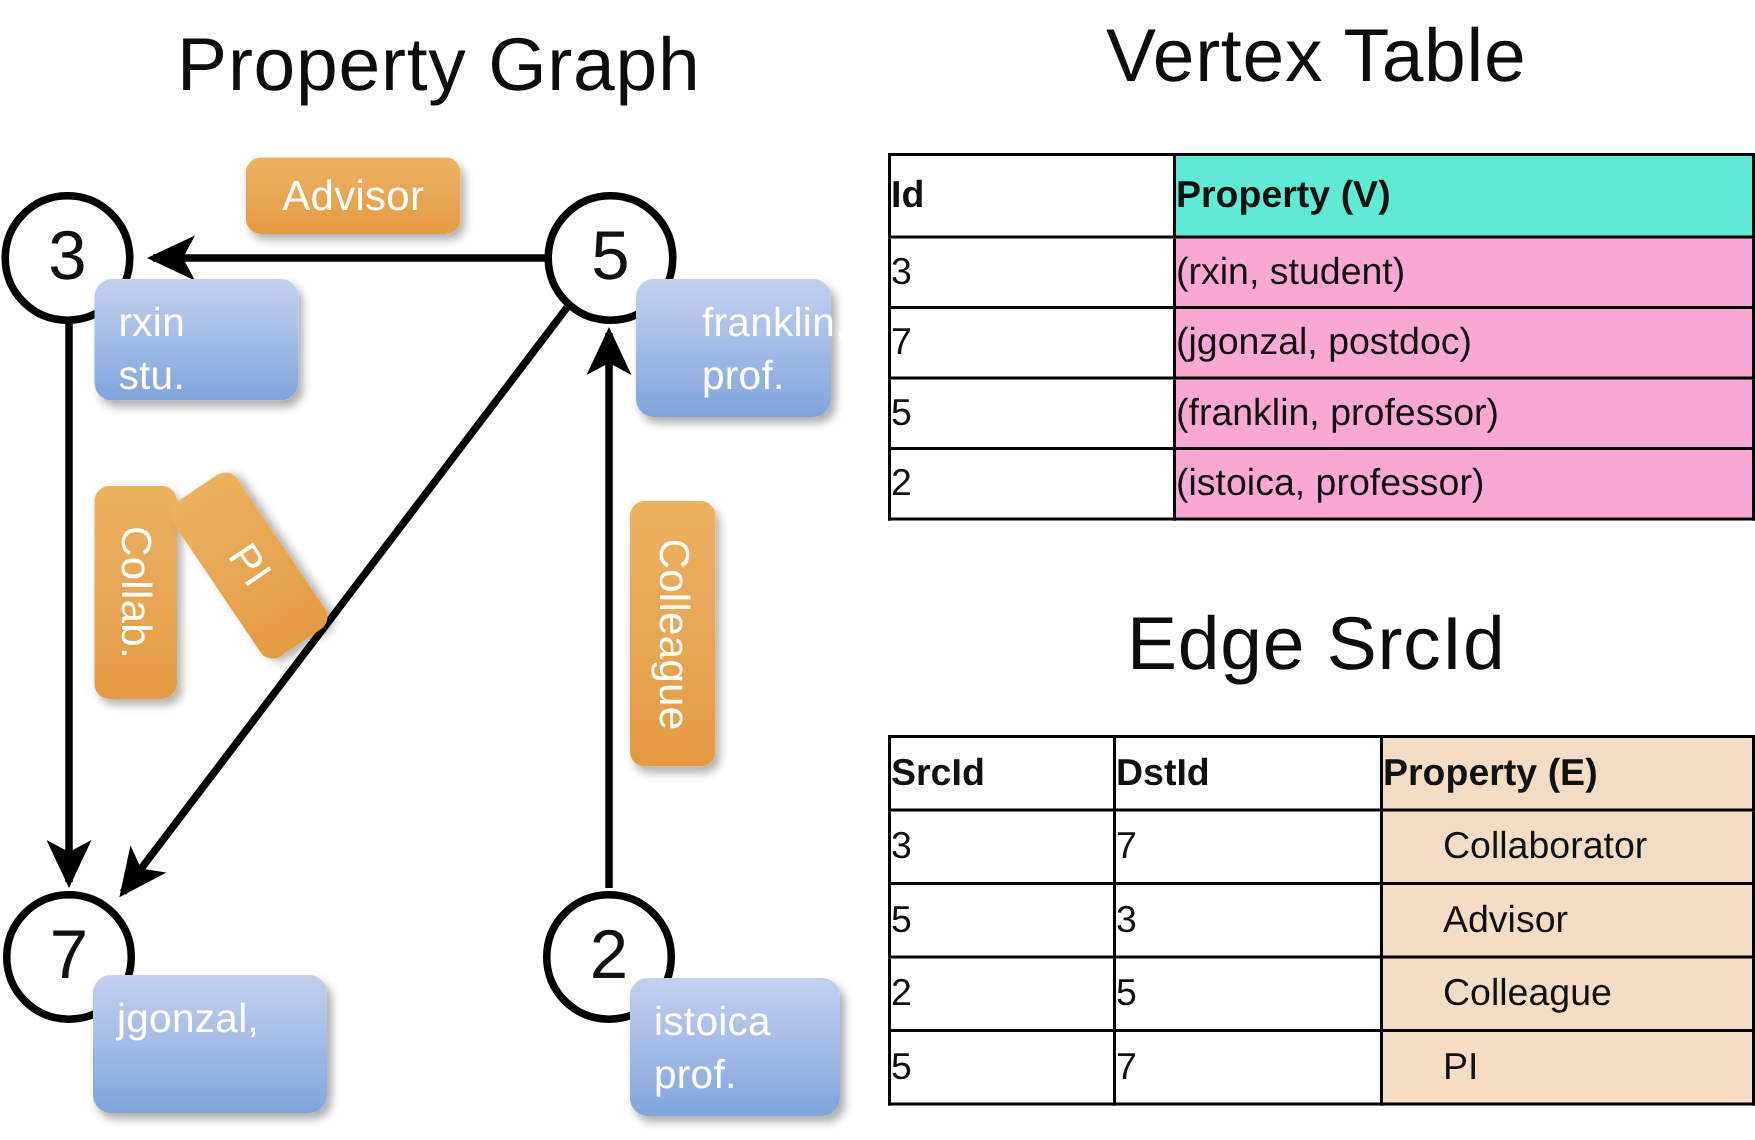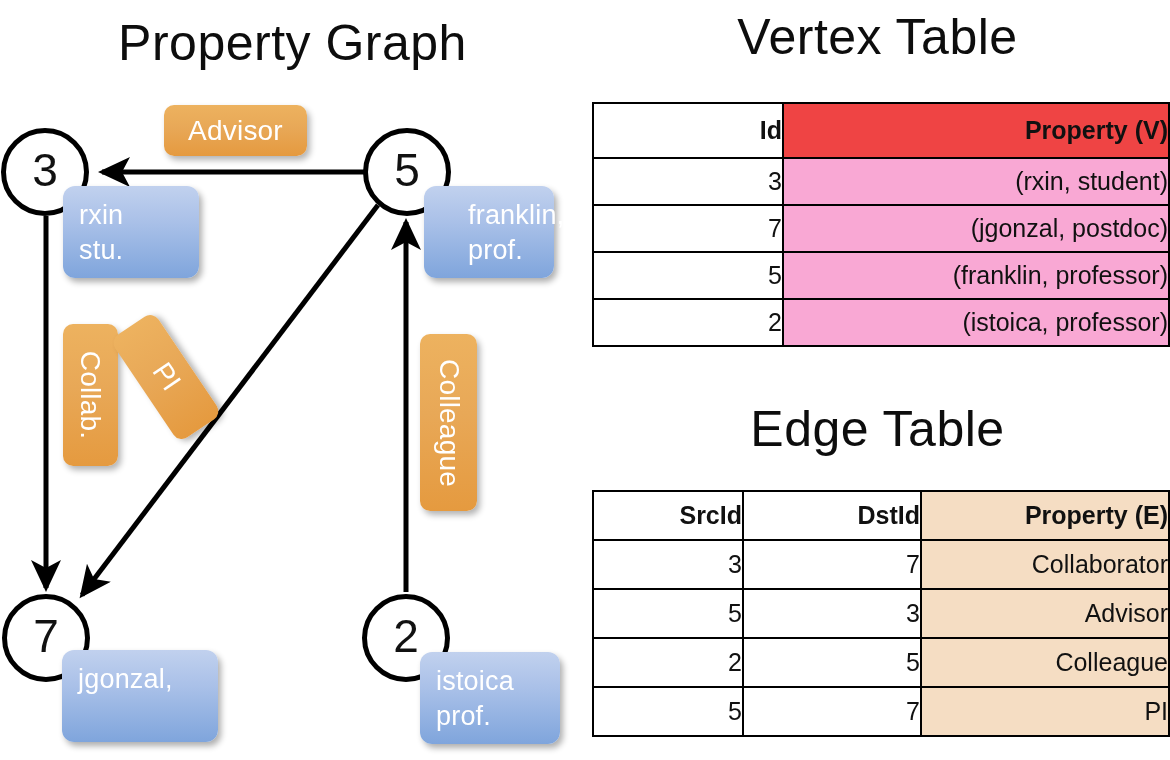--- a/index.html
+++ b/index.html
@@ -56,21 +56,21 @@
     background:linear-gradient(180deg,#c1d1ee 0%,#a9c0e8 40%,#7fa5dc 100%);
     box-shadow:3px 4px 6px rgba(0,0,0,0.32);
     color:#ffffff;
     font-size:27px;
     font-weight:300;
     line-height:1.28;
     padding:12px 14px 12px 16px;
     box-sizing:border-box;
     letter-spacing:0.2px;
   }
-  #pbox-rxin{left:63px;top:186px;width:136px;height:92px;}
+  #pbox-rxin{left:63px;top:186px;width:136px;height:81px;}
   #pbox-franklin{left:424px;top:186px;width:130px;height:92px;padding-left:44px;}
   #pbox-jgonzal{left:62px;top:650px;width:156px;height:92px;}
   #pbox-istoica{left:420px;top:652px;width:140px;height:92px;}
 
   
   .ebox{
     position:absolute;
     border-radius:10px;
     background:linear-gradient(180deg,#edb25f 0%,#e8a857 45%,#e59a3f 100%);
     box-shadow:3px 4px 6px rgba(0,0,0,0.30);
@@ -91,51 +91,51 @@
 
   
   .tbl{
     position:absolute;
     border-collapse:collapse;
     table-layout:fixed;
     font-family:"Liberation Sans", sans-serif;
   }
   .tbl td,.tbl th{
     border:2px solid #000;
-    text-align:right;
+    text-align:left;
     font-weight:400;
     font-size:25px;
     color:#111;
     padding:0;
     height:45px;
     white-space:nowrap;
   }
   .tbl .hdr{font-weight:700;font-size:25px;height:53px;}
   #vertex-table{left:592px;top:102px;width:576px;}
   #vertex-table col.c-id{width:190px;}
   #vertex-table col.c-prop{width:386px;}
   #vertex-table td.prop{background:#f9a8d4;}
-  #vertex-table th.prop{background:#ef4444;}
+  #vertex-table th.prop{background:#5eead4;}
 
   #edge-table{left:592px;top:490px;width:576px;}
   #edge-table col.c-src{width:150px;}
   #edge-table col.c-dst{width:178px;}
   #edge-table col.c-prop{width:248px;}
   #edge-table td.prop{background:#f5ddc3;padding-left:40px;}
   #edge-table th.prop{background:#f5ddc3;}
   #edge-table td,#edge-table th{height:47px;}
 </style>
 </head>
 <body>
 
 <div class="stage">
 
   <div class="title" id="title-graph">Property Graph</div>
   <div class="title" id="title-vertex">Vertex Table</div>
-  <div class="title" id="title-edge">Edge Table</div>
+  <div class="title" id="title-edge">Edge SrcId</div>
 
   <div id="graph-panel">
 
     <svg id="graph-svg" viewBox="0 0 585 760">
       <defs>
         <marker id="arrowhead" markerWidth="7" markerHeight="7" refX="5.6" refY="3" orient="auto" markerUnits="strokeWidth">
           <path d="M0,0 L6.4,3 L0,6 L1.6,3 z" fill="#000"></path>
         </marker>
       </defs>
 

